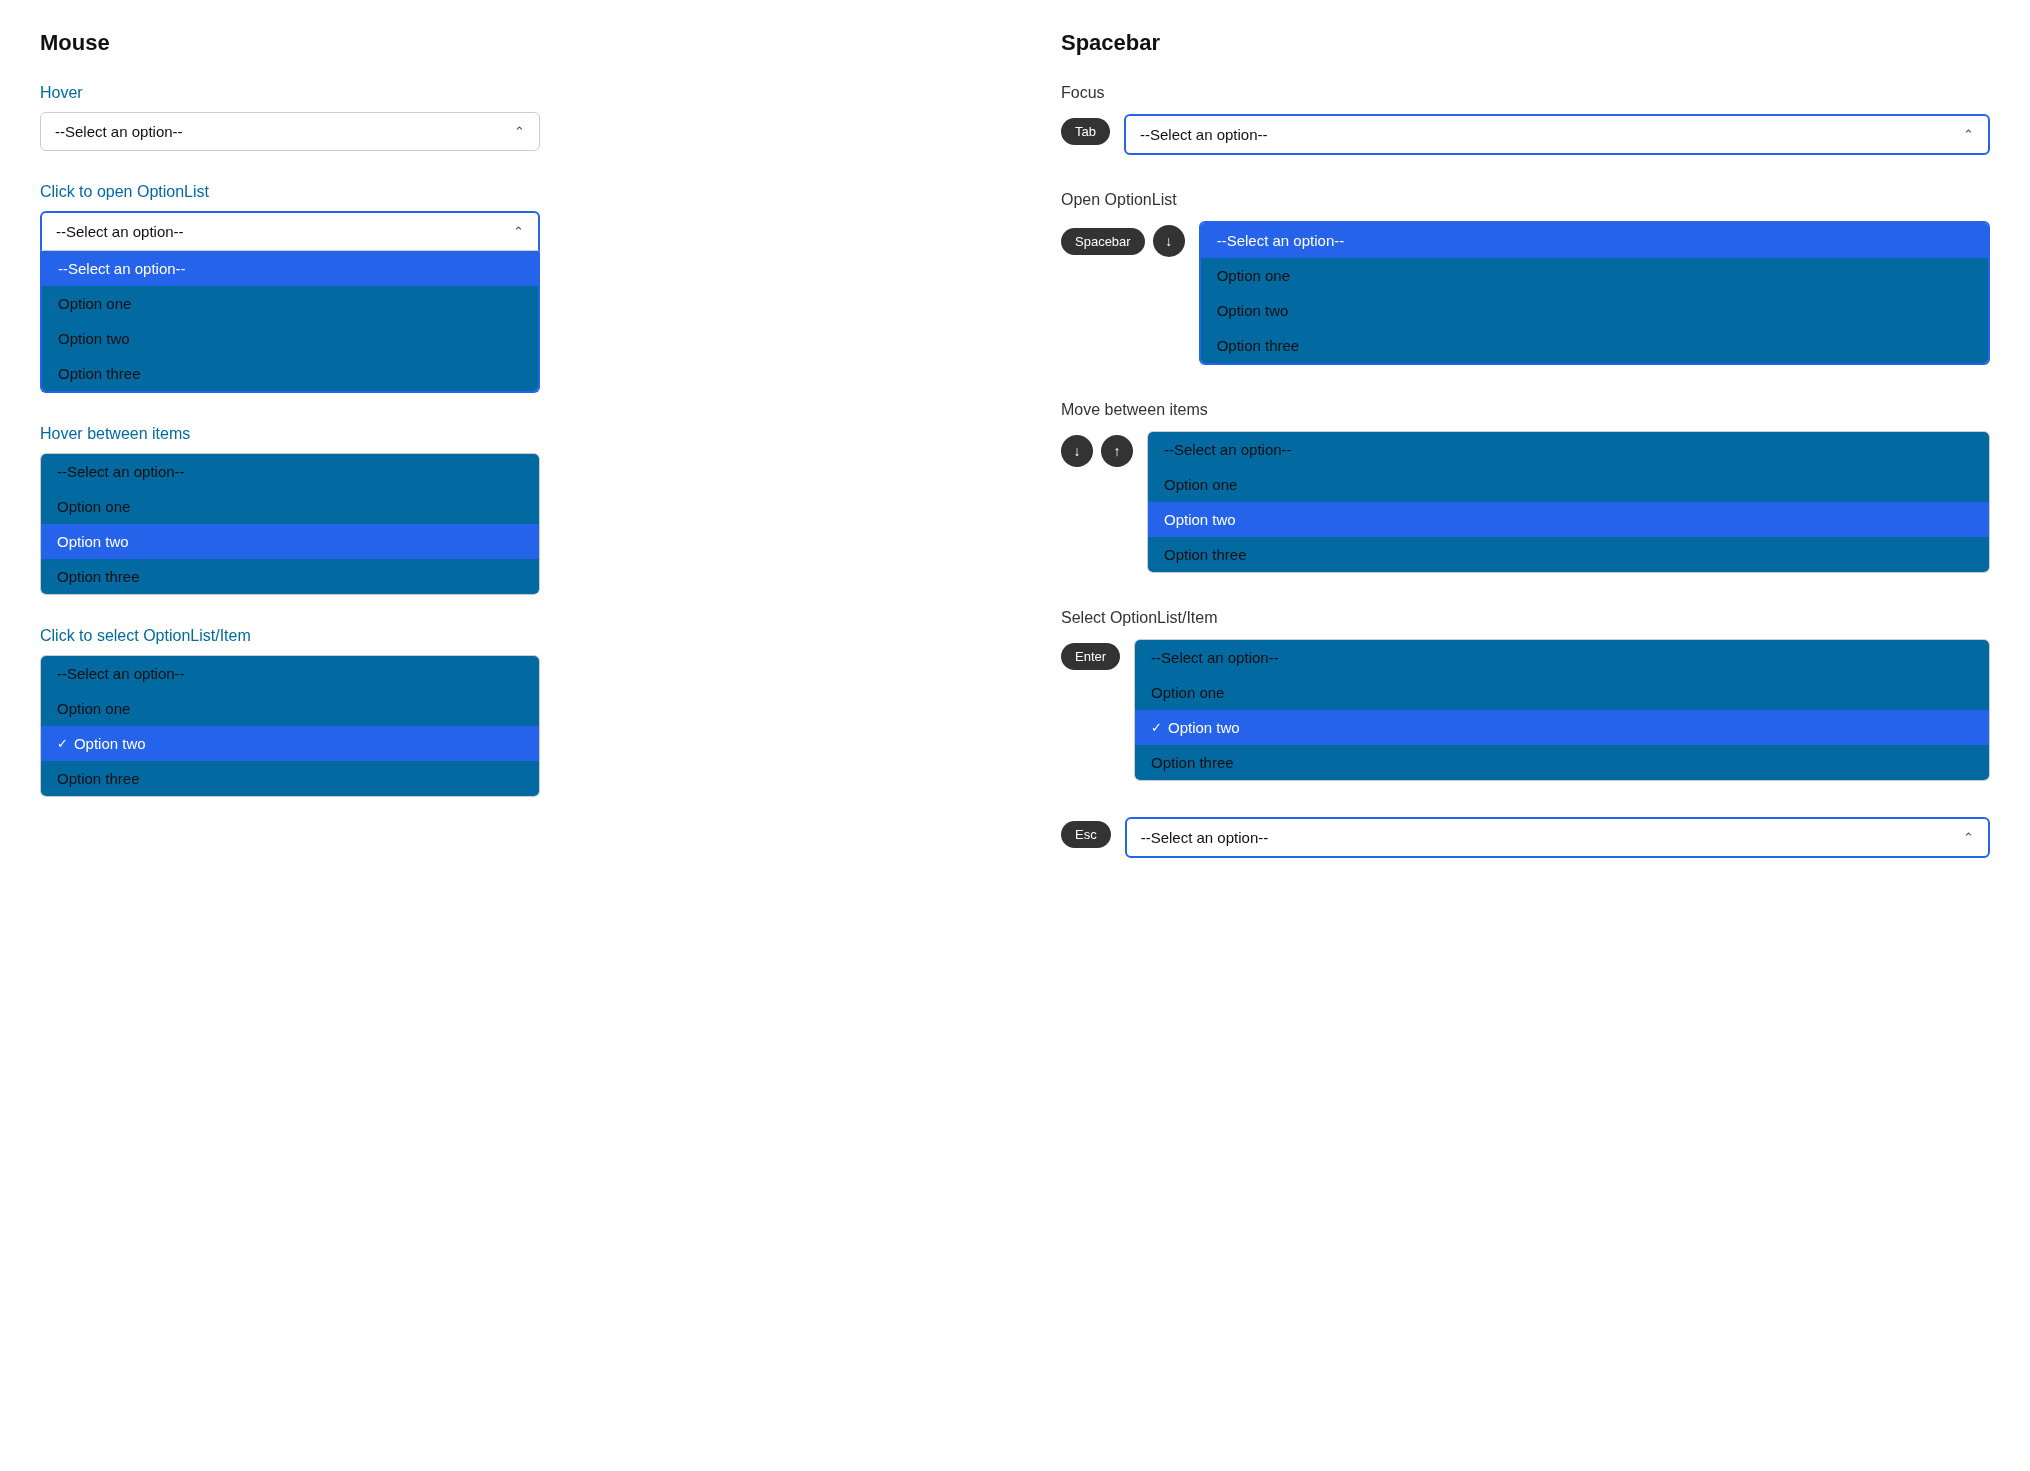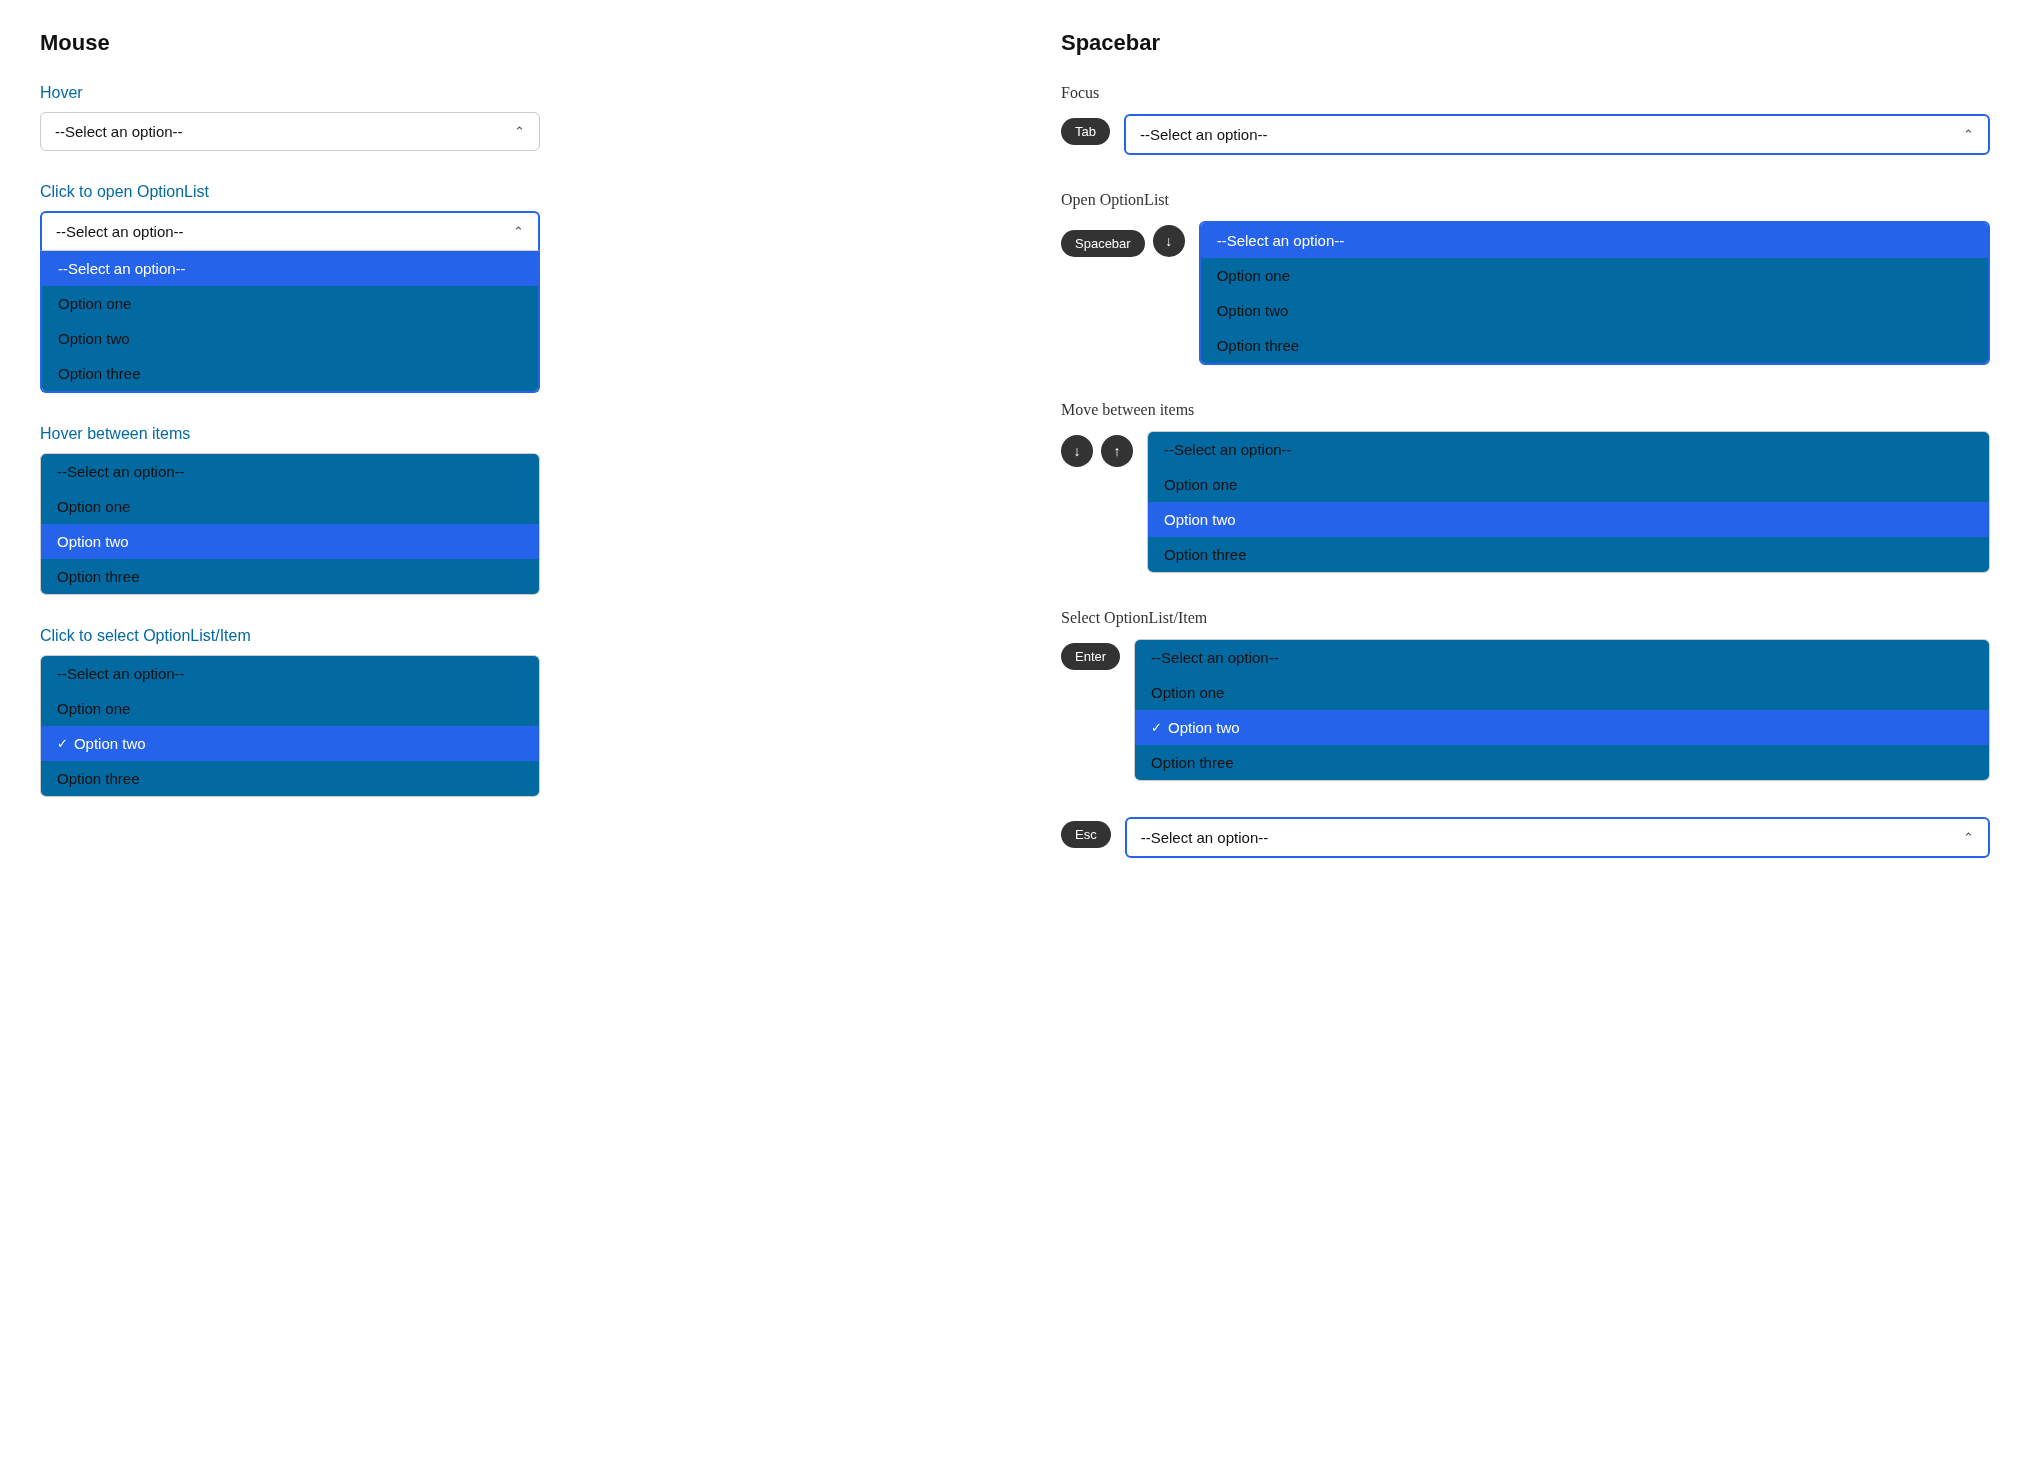--- a/index.html
+++ b/index.html
@@ -113,21 +113,21 @@
 
     
     .kb-row {
       display: flex;
       align-items: flex-start;
       gap: 14px;
       margin-bottom: 28px;
     }
     .kb-keys {
       display: flex;
-      align-items: flex-end;
+      align-items: center;
       gap: 8px;
       flex-shrink: 0;
       padding-top: 4px;
     }
     .key-badge {
       background: #333;
       color: #fff;
       border-radius: 20px;
       padding: 6px 14px;
       font-size: 13px;
@@ -160,21 +160,20 @@
       font-weight: 400;
       margin-bottom: 10px;
       color: #333;
     }
 
     .kb-block {
       margin-bottom: 36px;
     }
     .kb-block .sub-label {
       margin-bottom: 12px;
-      font-family: Liberation Serif, serif;
     }
   </style>
 </head>
 <body>
 
 <div class="two-col">
 
   <div>
     <div class="section-title">Mouse</div>
 

